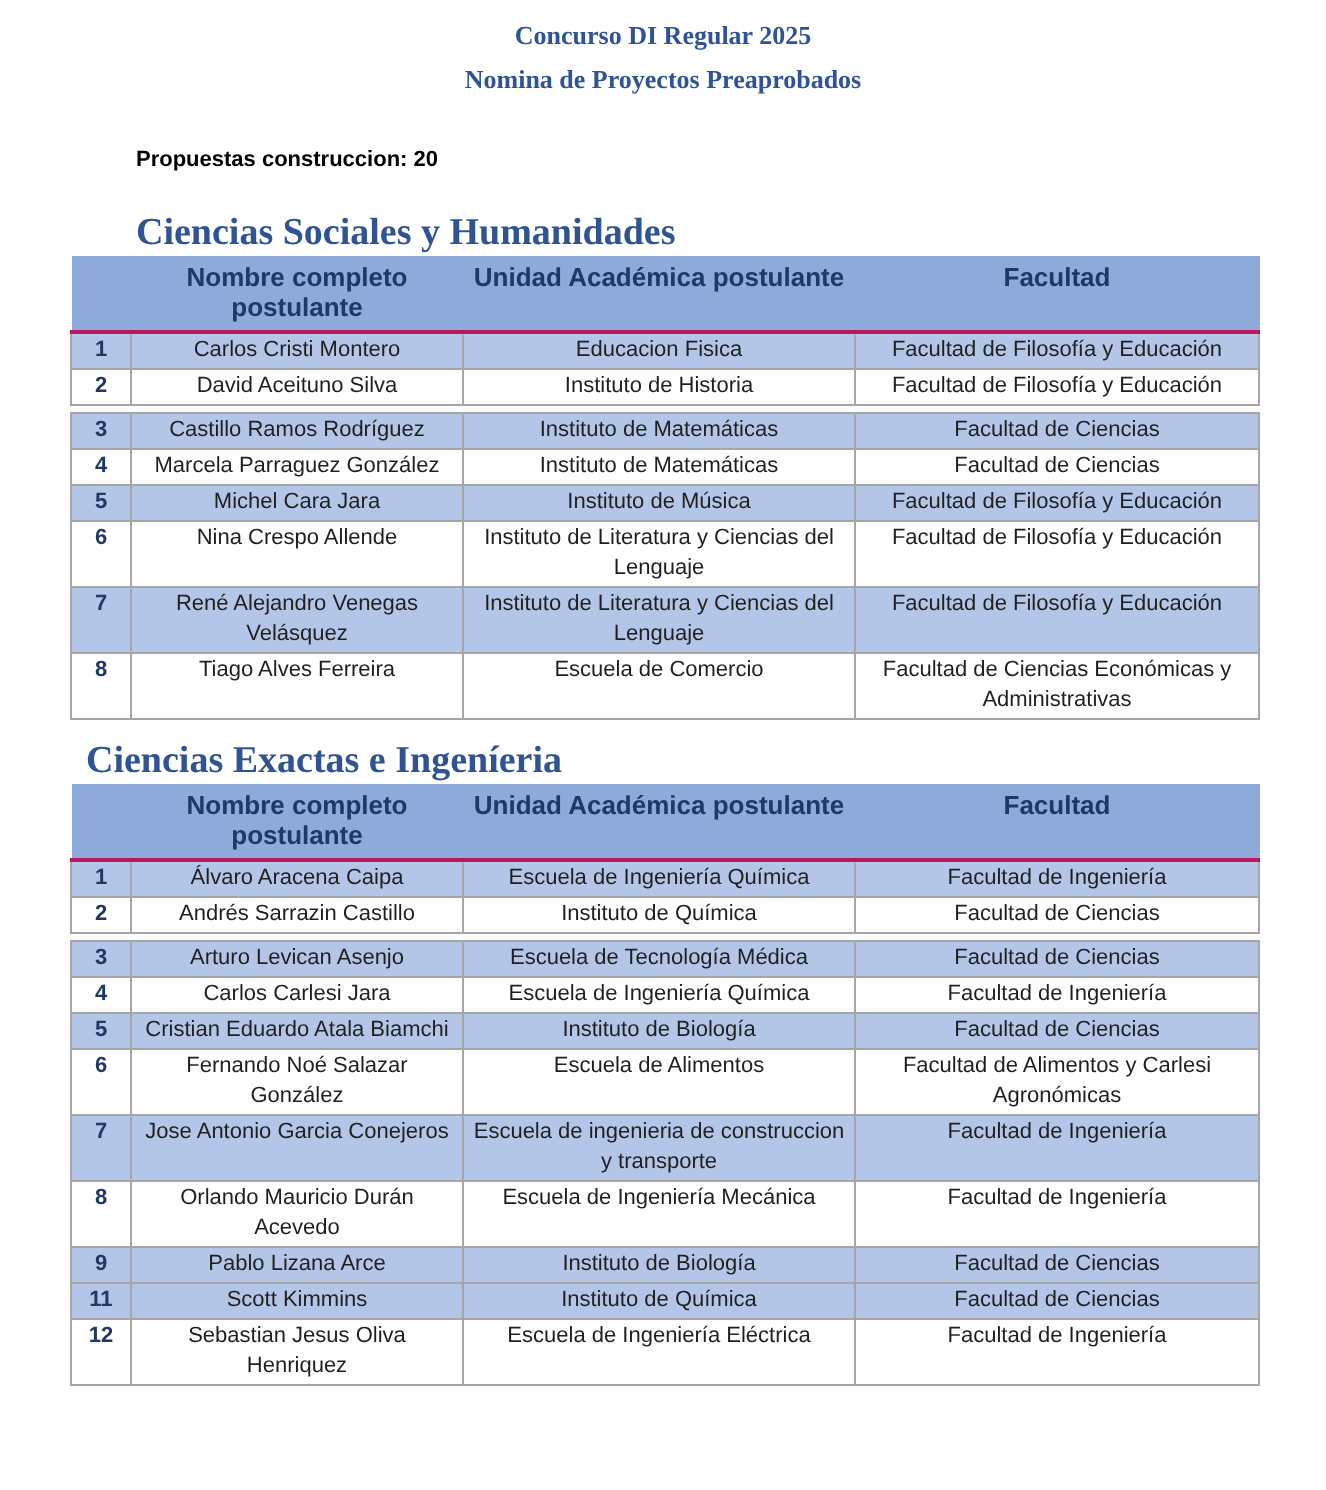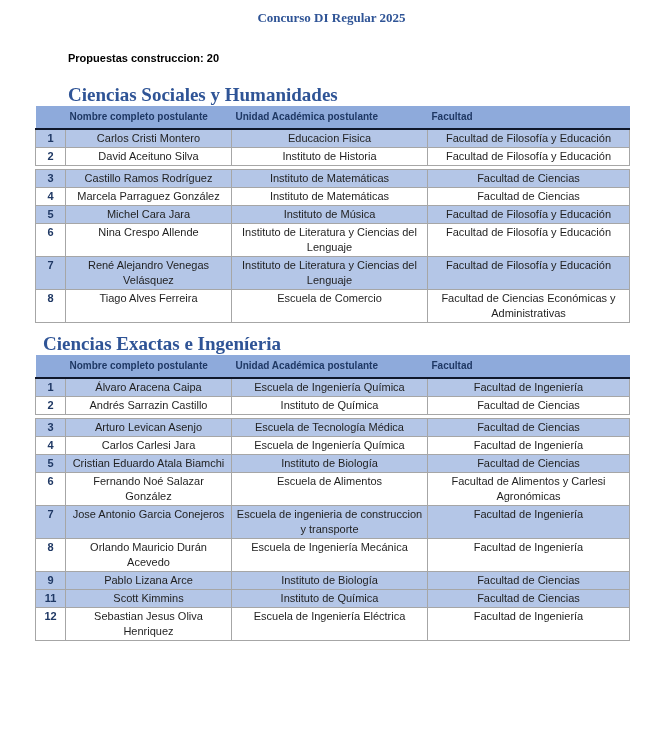--- a/index.html
+++ b/index.html
@@ -32,43 +32,44 @@
   table{
     border-collapse:collapse;table-layout:fixed;
     margin-left:35px;width:594px;font-size:11px;
   }
   col.c-num{width:30px;}
   col.c-nombre{width:166px;}
   col.c-unidad{width:196px;}
   col.c-facultad{width:202px;}
   thead th{
     background:var(--header-bg);color:var(--header-text);
-    font-weight:bold;font-size:10px;line-height:15px;
-    padding:3px 4px 4px;text-align:left;vertical-align:top;
-    border:none;border-bottom:2px solid #0f172a;
+    font-weight:bold;font-size:13px;line-height:15px;
+    padding:3px 4px 4px;text-align:center;vertical-align:top;
+    border:none;border-bottom:2px solid #be185d;
   }
   tbody td{
     border:1px solid var(--border);
     padding:1px 3px;line-height:15px;
     text-align:center;vertical-align:top;
     background:#ffffff;
   }
   tbody tr.band td{background:var(--band-bg);}
   tbody td.num{font-weight:bold;color:var(--header-text);}
   tbody tr.spacer td{
     border:none;background:#ffffff;height:4px;padding:0;line-height:4px;font-size:0;
   }
 </style>
 </head>
 <body>
 
 <div>
 
   <div class="title">
     <div>Concurso DI Regular 2025</div>
+    <div>Nomina de Proyectos Preaprobados</div>
   </div>
 
   <div class="stats">
     <div><span>Propuestas construccion:</span> <span>20</span></div>
   </div>
 
   <h2 class="section-heading first">Ciencias Sociales y Humanidades</h2>
 
   <table>
     <colgroup>

